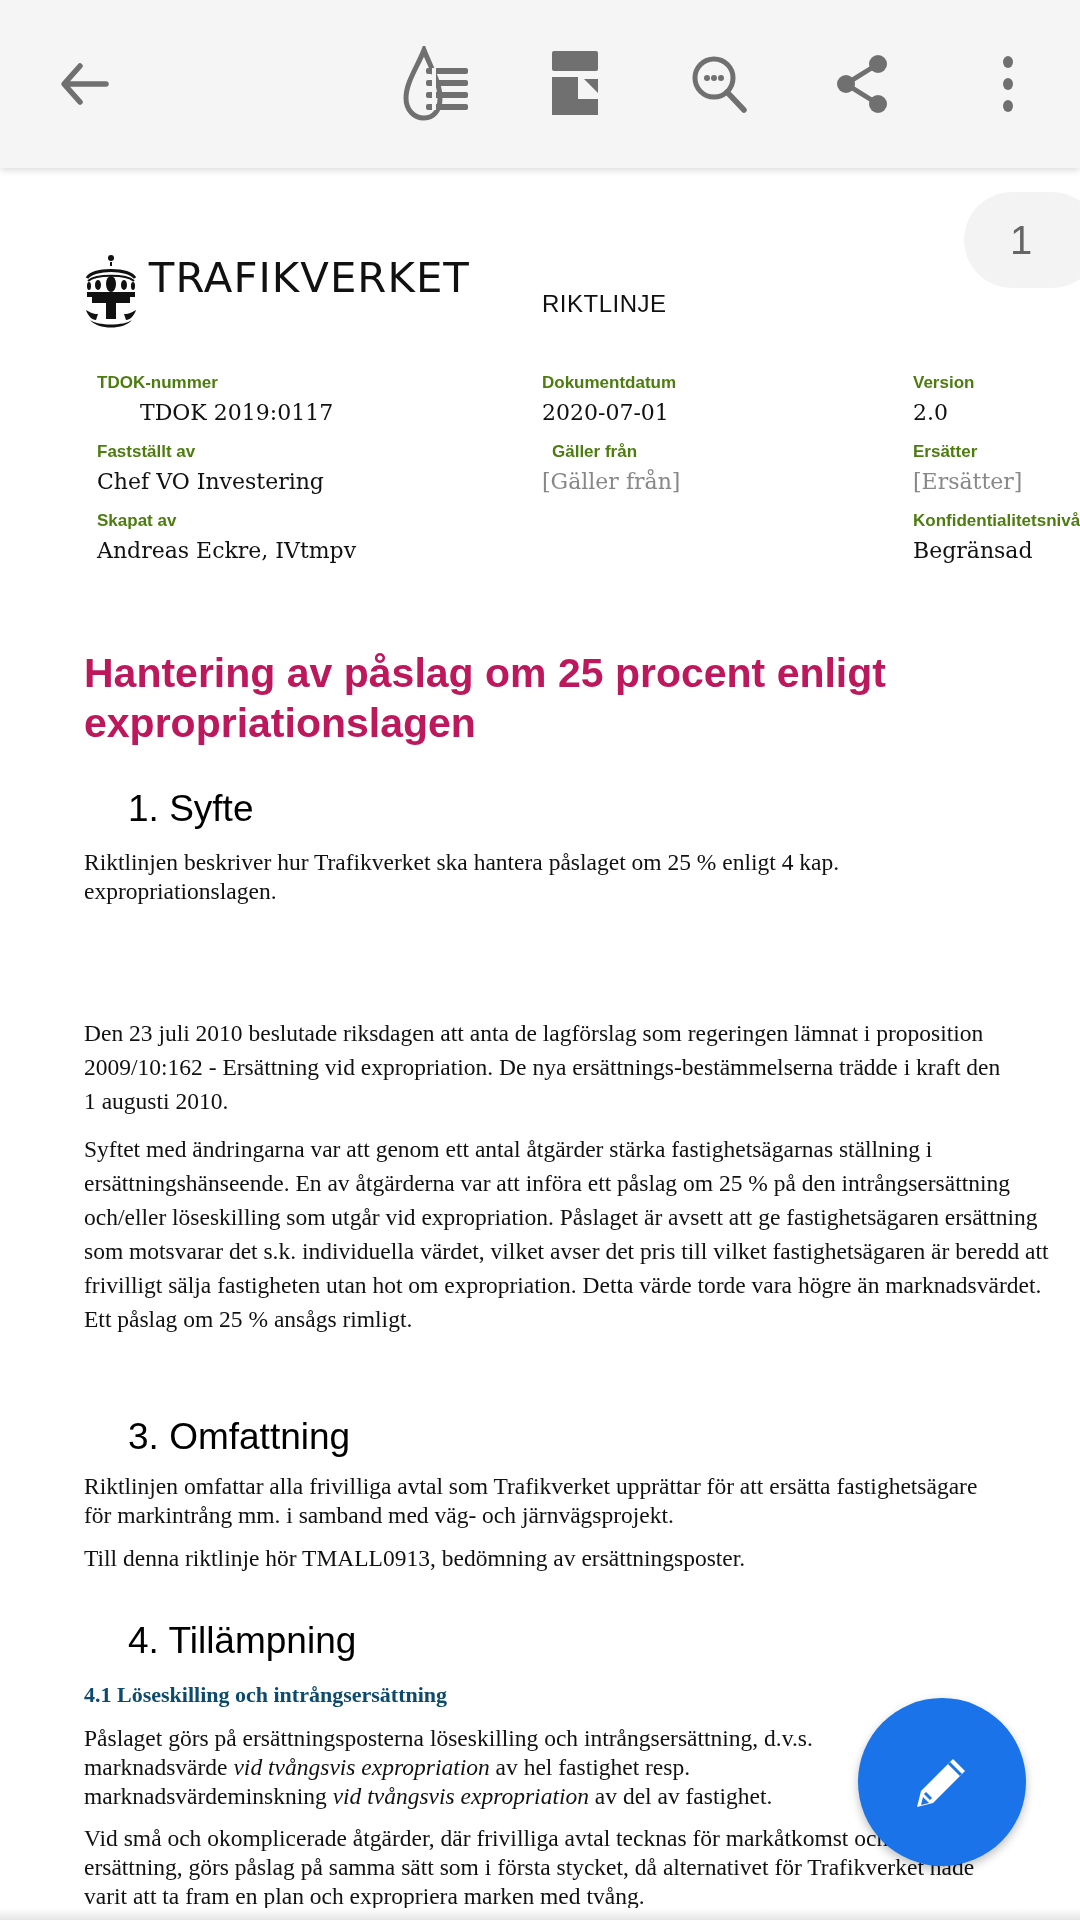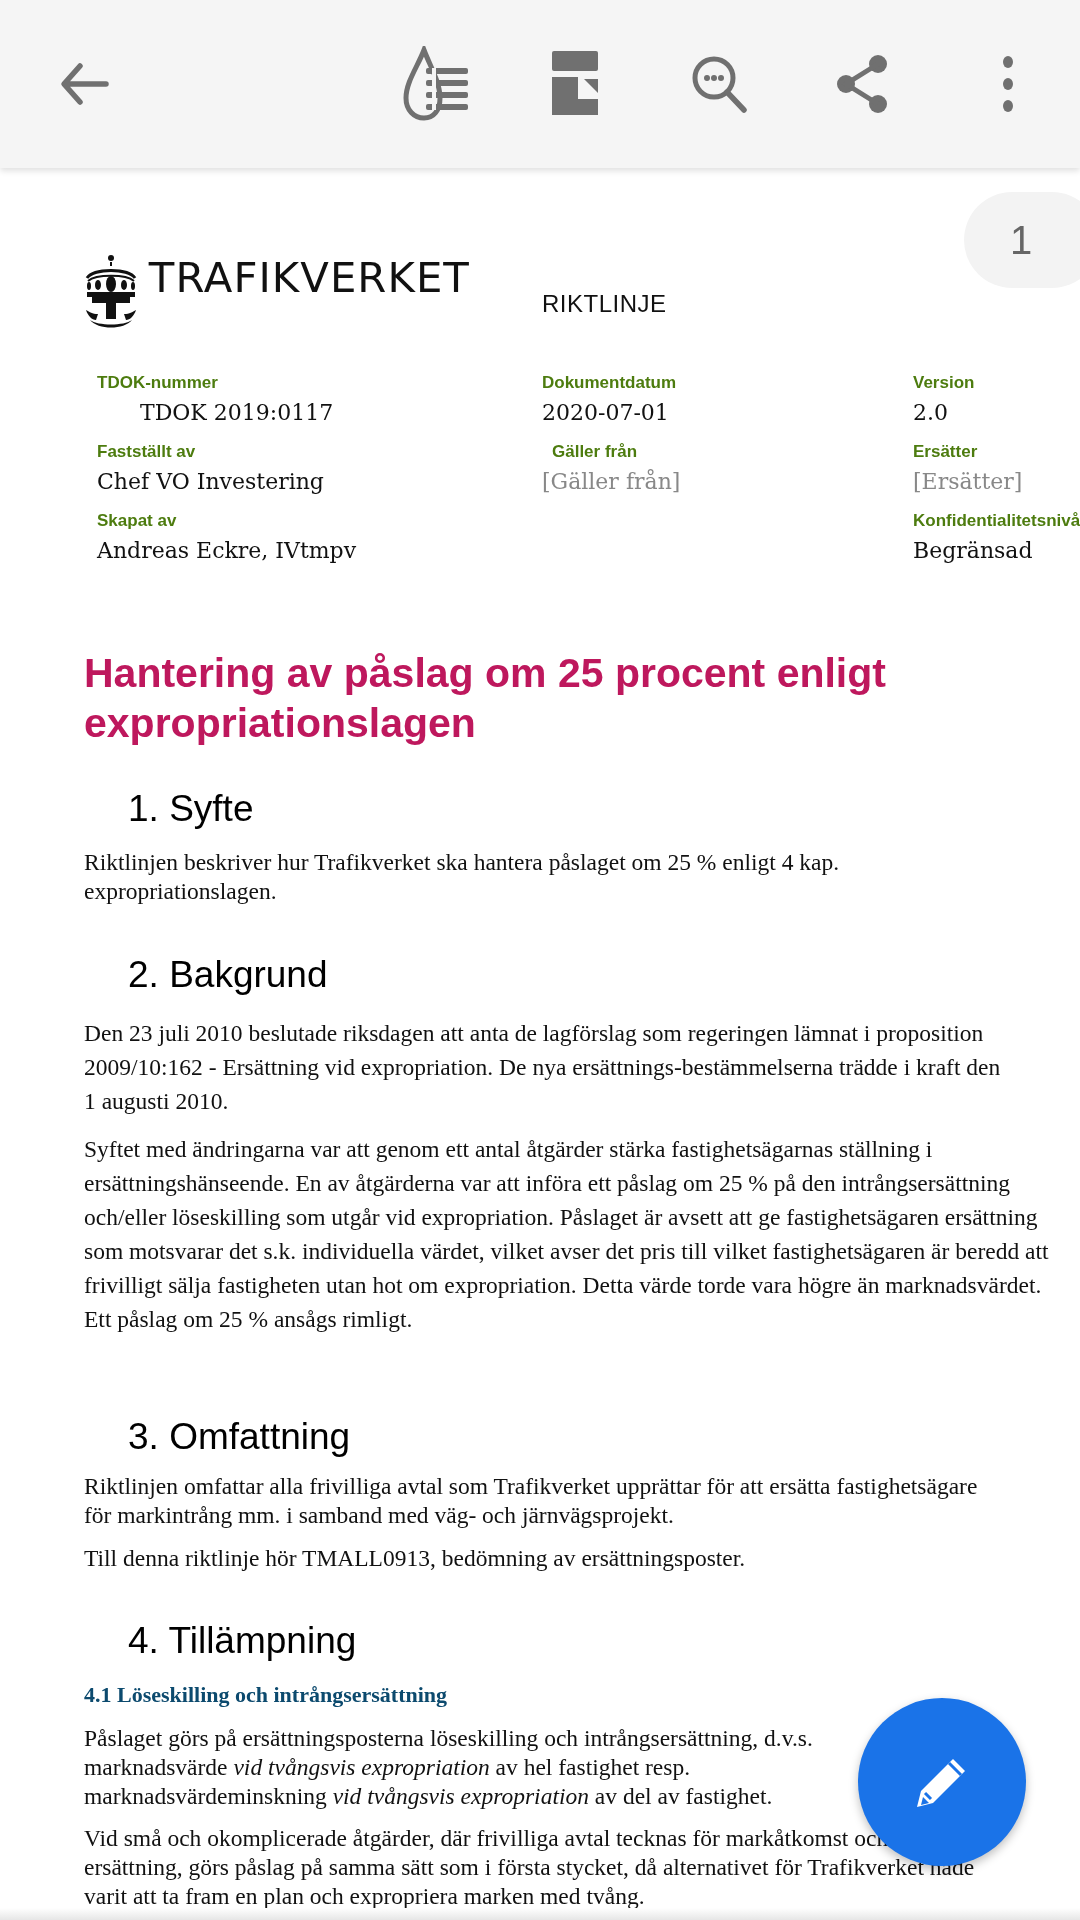--- a/index.html
+++ b/index.html
@@ -175,21 +175,20 @@
   <div class="meta-value" style="left:913px; top:366px;">Begränsad</div>
 
   <div class="title" style="top:476px;">
     <div>Hantering av påslag om 25 procent enligt</div>
     <div>expropriationslagen</div>
   </div>
 
   <div class="h1" style="top:616px;">1. Syfte</div>
   <div class="para lh30" style="top:676px; width:900px;">Riktlinjen beskriver hur Trafikverket ska hantera påslaget om 25 % enligt 4 kap. expropriationslagen.</div>
 
-  <div class="h1" style="top:782px;">2. Bakgrund</div>
   <div class="para lh34" style="top:844px; width:920px;">Den 23 juli 2010 beslutade riksdagen att anta de lagförslag som regeringen lämnat i proposition 2009/10:162 - Ersättning vid expropriation. De nya ersättnings-bestämmelserna trädde i kraft den 1 augusti 2010.</div>
   <div class="para lh34" style="top:960px; width:970px;">Syftet med ändringarna var att genom ett antal åtgärder stärka fastighetsägarnas ställning i ersättningshänseende. En av åtgärderna var att införa ett påslag om 25 % på den intrångsersättning och/eller löseskilling som utgår vid expropriation. Påslaget är avsett att ge fastighetsägaren ersättning som motsvarar det s.k. individuella värdet, vilket avser det pris till vilket fastighetsägaren är beredd att frivilligt sälja fastigheten utan hot om expropriation. Detta värde torde vara högre än marknadsvärdet. Ett påslag om 25 % ansågs rimligt.</div>
 
   <div class="h1" style="top:1244px;">3. Omfattning</div>
   <div class="para lh30" style="top:1300px; width:900px;">Riktlinjen omfattar alla frivilliga avtal som Trafikverket upprättar för att ersätta fastighetsägare för markintrång mm. i samband med väg- och järnvägsprojekt.</div>
   <div class="para lh30" style="top:1372px;">Till denna riktlinje hör TMALL0913, bedömning av ersättningsposter.</div>
 
   <div class="h1" style="top:1448px;">4. Tillämpning</div>
   <div class="h2" style="top:1510px;">4.1 Löseskilling och intrångsersättning</div>
   <div class="para lh30" style="top:1552px; width:1000px;">

